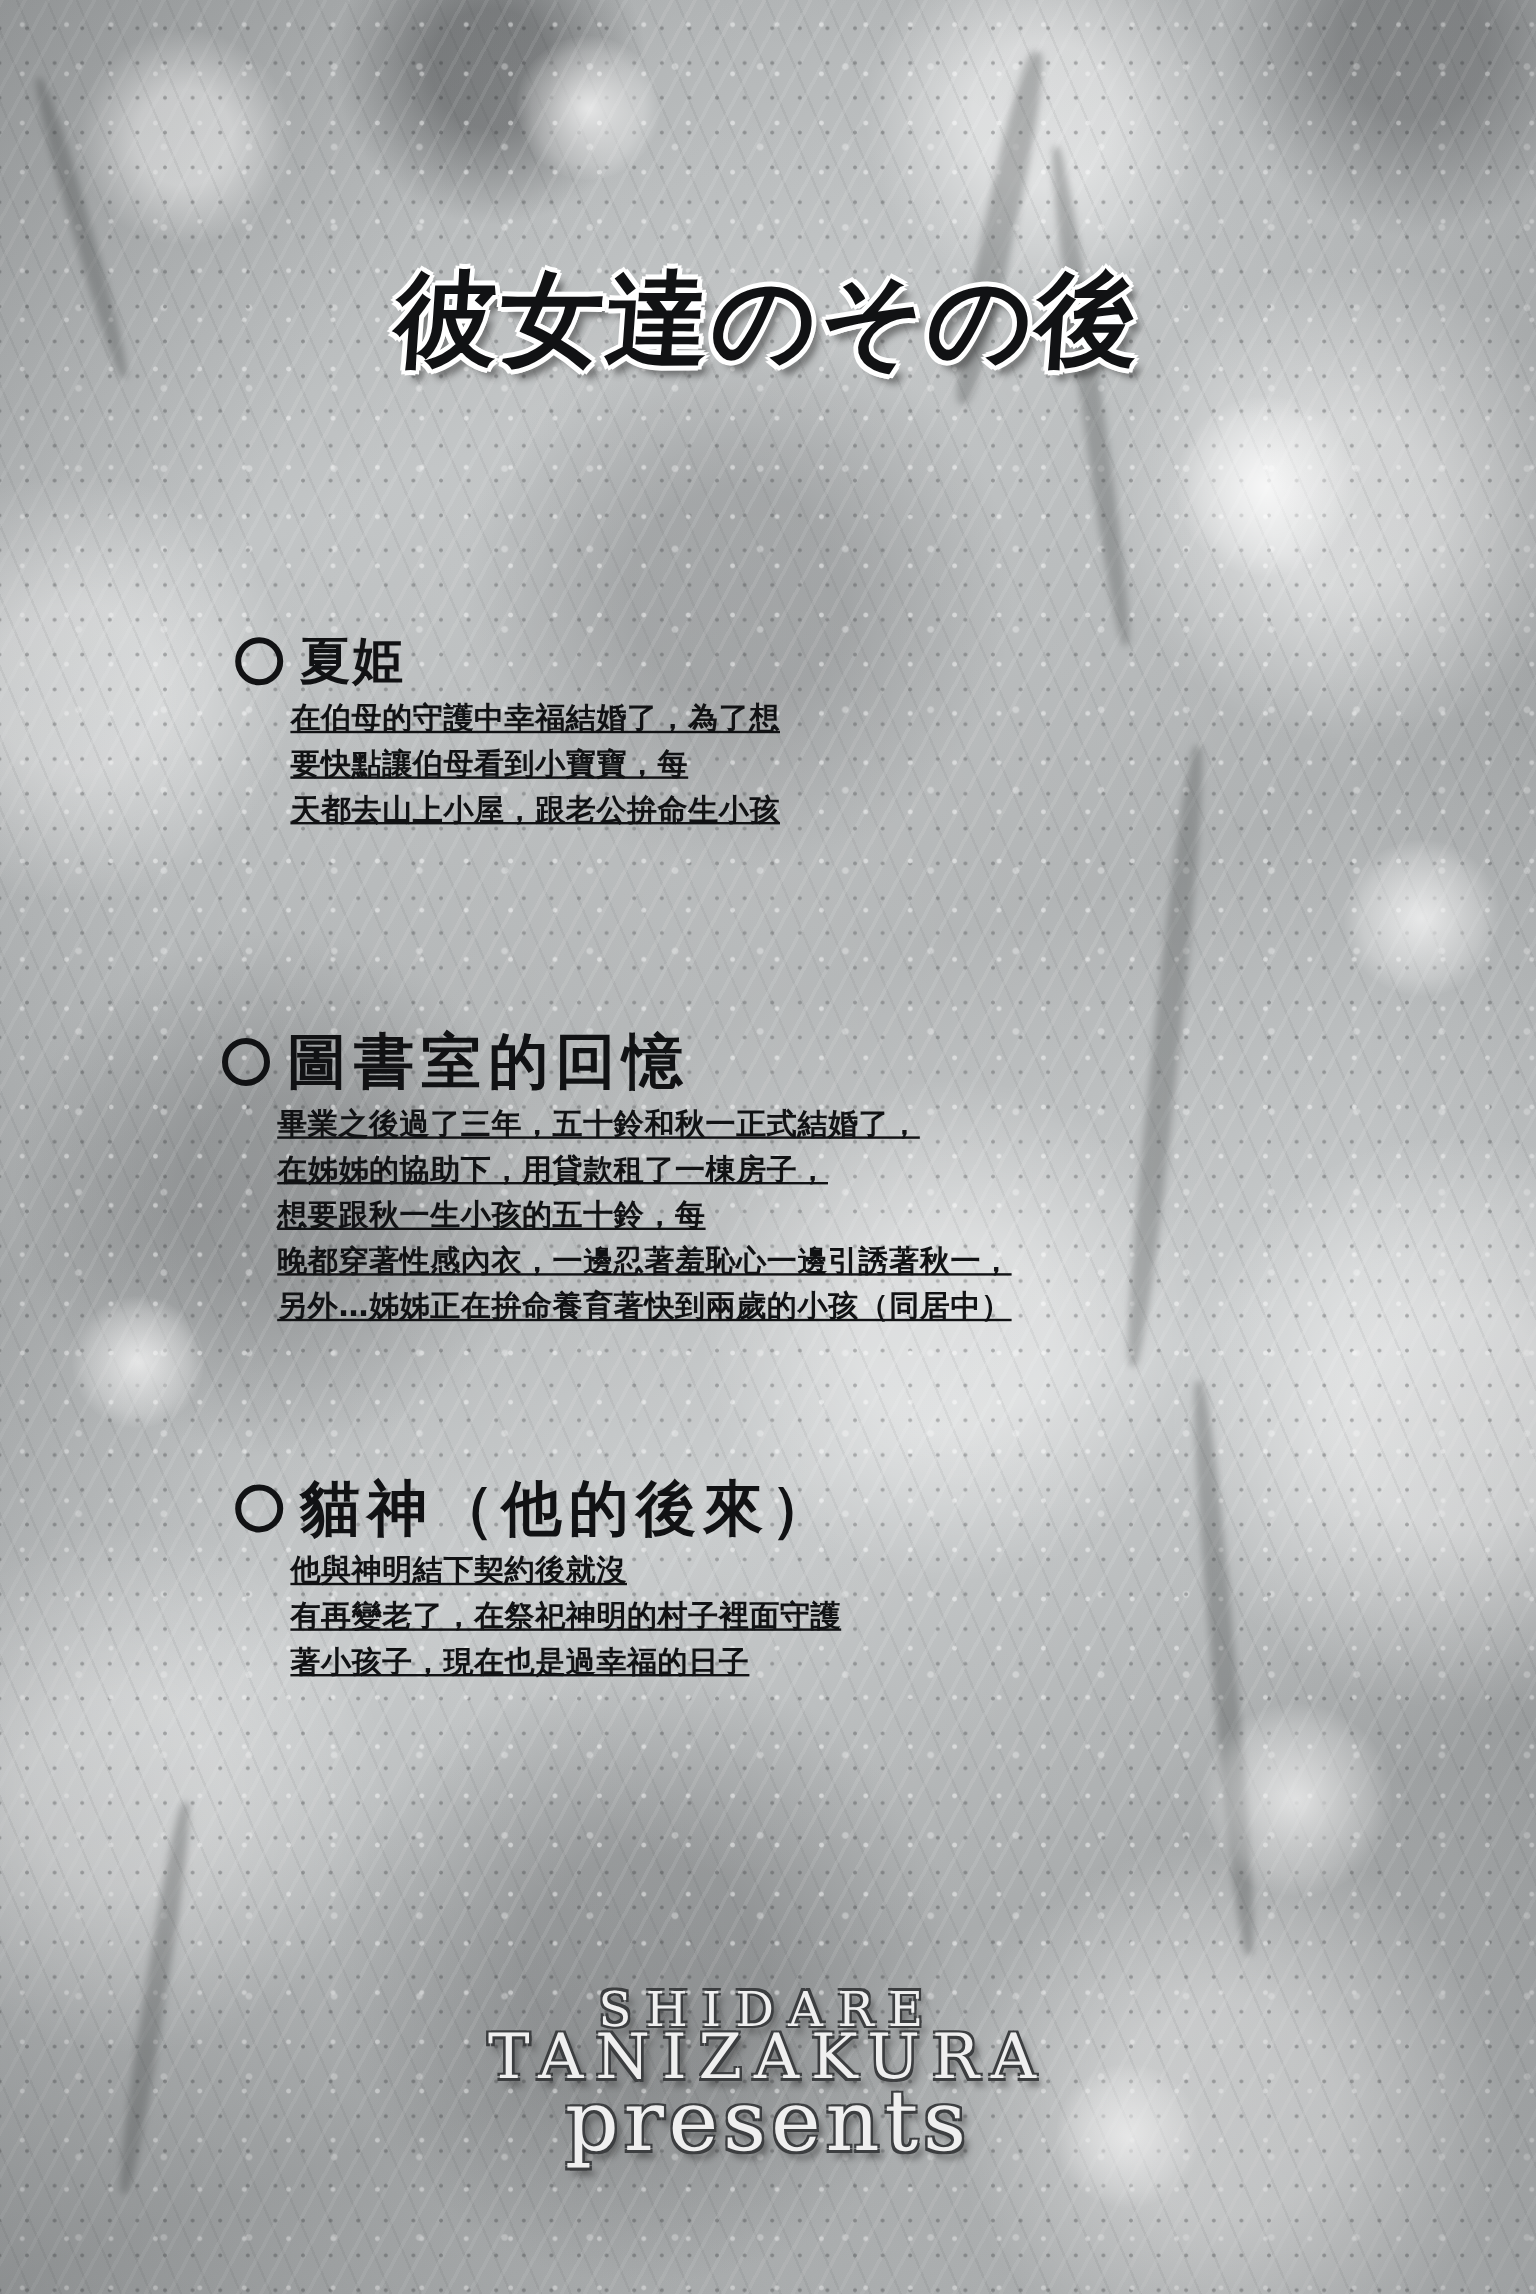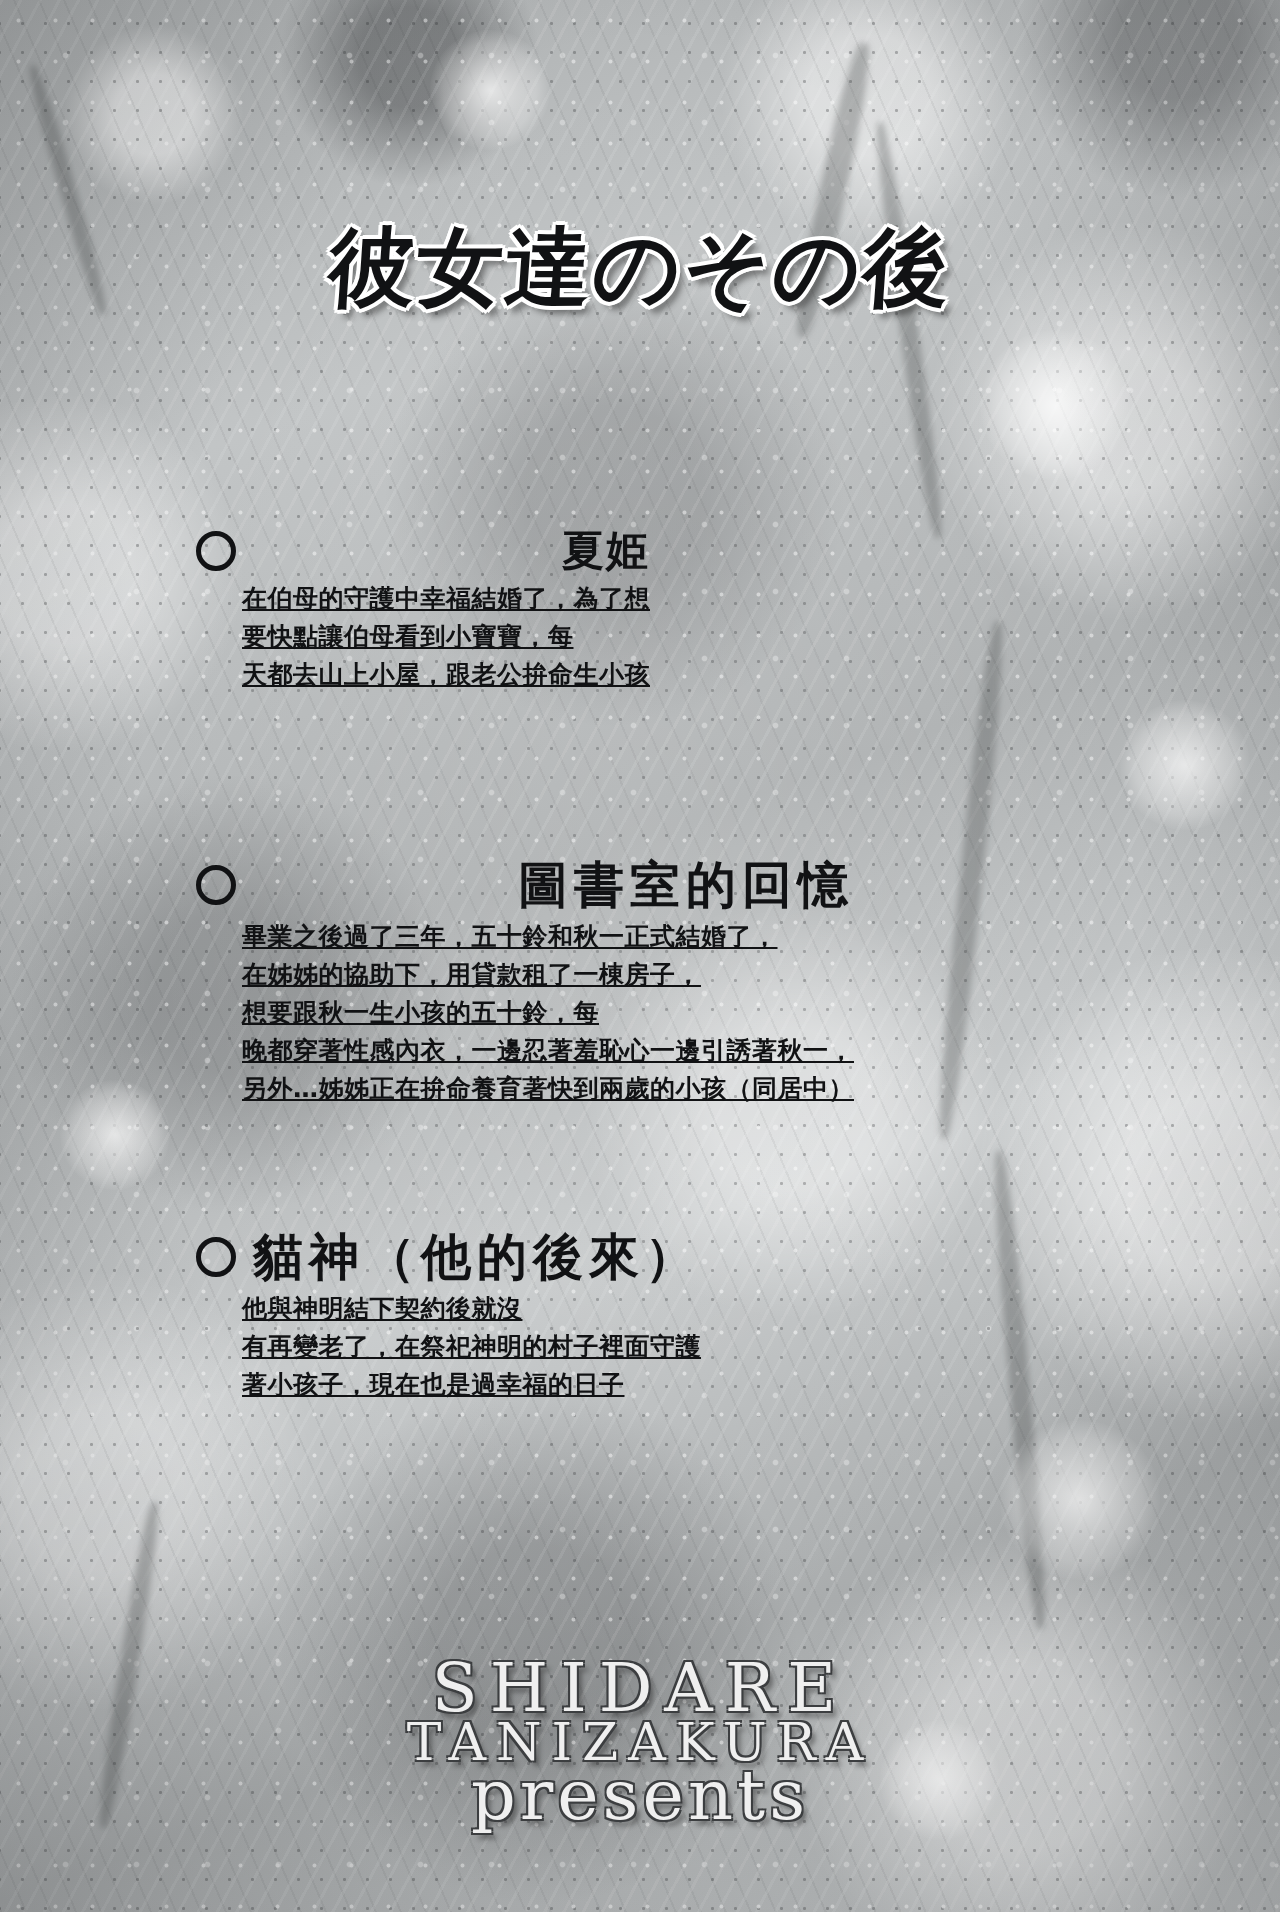--- a/index.html
+++ b/index.html
@@ -103,21 +103,20 @@
   
   .section {
     position: absolute;
     color: #111214;
   }
   .sec-head {
     display: flex;
     align-items: center;
     gap: 14px;
     margin-bottom: 8px;
-    justify-content: space-between;
   }
   .bullet {
     display: inline-block;
     width: 40px;
     height: 40px;
     border: 5px solid #111214;
     border-radius: 50%;
     box-sizing: border-box;
     flex: 0 0 auto;
   }
@@ -137,41 +136,41 @@
     font-family: "DejaVu Sans", sans-serif;
     font-weight: bold;
     font-size: 25px;
     line-height: 1.52;
     letter-spacing: 0.5px;
     white-space: pre-line;
     text-decoration: underline;
   }
 
   #section-natsuki { top: 530px; left: 196px; }
-  #section-library { top: 860px; left: 196px; }
+  #section-library { top: 860px; left: 185px; }
   #section-catgod  { top: 1232px; left: 196px; }
 
   
   .credits {
     position: absolute;
     top: 1655px;
     left: 0;
     width: 100%;
     text-align: center;
     font-family: "DejaVu Serif", serif;
     color: #efefef;
     text-shadow:
       -2px -2px 0 #3c3e40,
        2px -2px 0 #3c3e40,
       -2px  2px 0 #3c3e40,
        2px  2px 0 #3c3e40,
        5px  6px 5px rgba(30,30,30,0.45);
   }
   .credits .line1 {
-    font-size: 67px;
+    font-size: 40px;
     letter-spacing: 12px;
     line-height: 1.0;
   }
   .credits .line2 {
     font-size: 52px;
     letter-spacing: 10px;
     line-height: 1.0;
     margin-top: -6px;
   }
   .credits .line3 {

